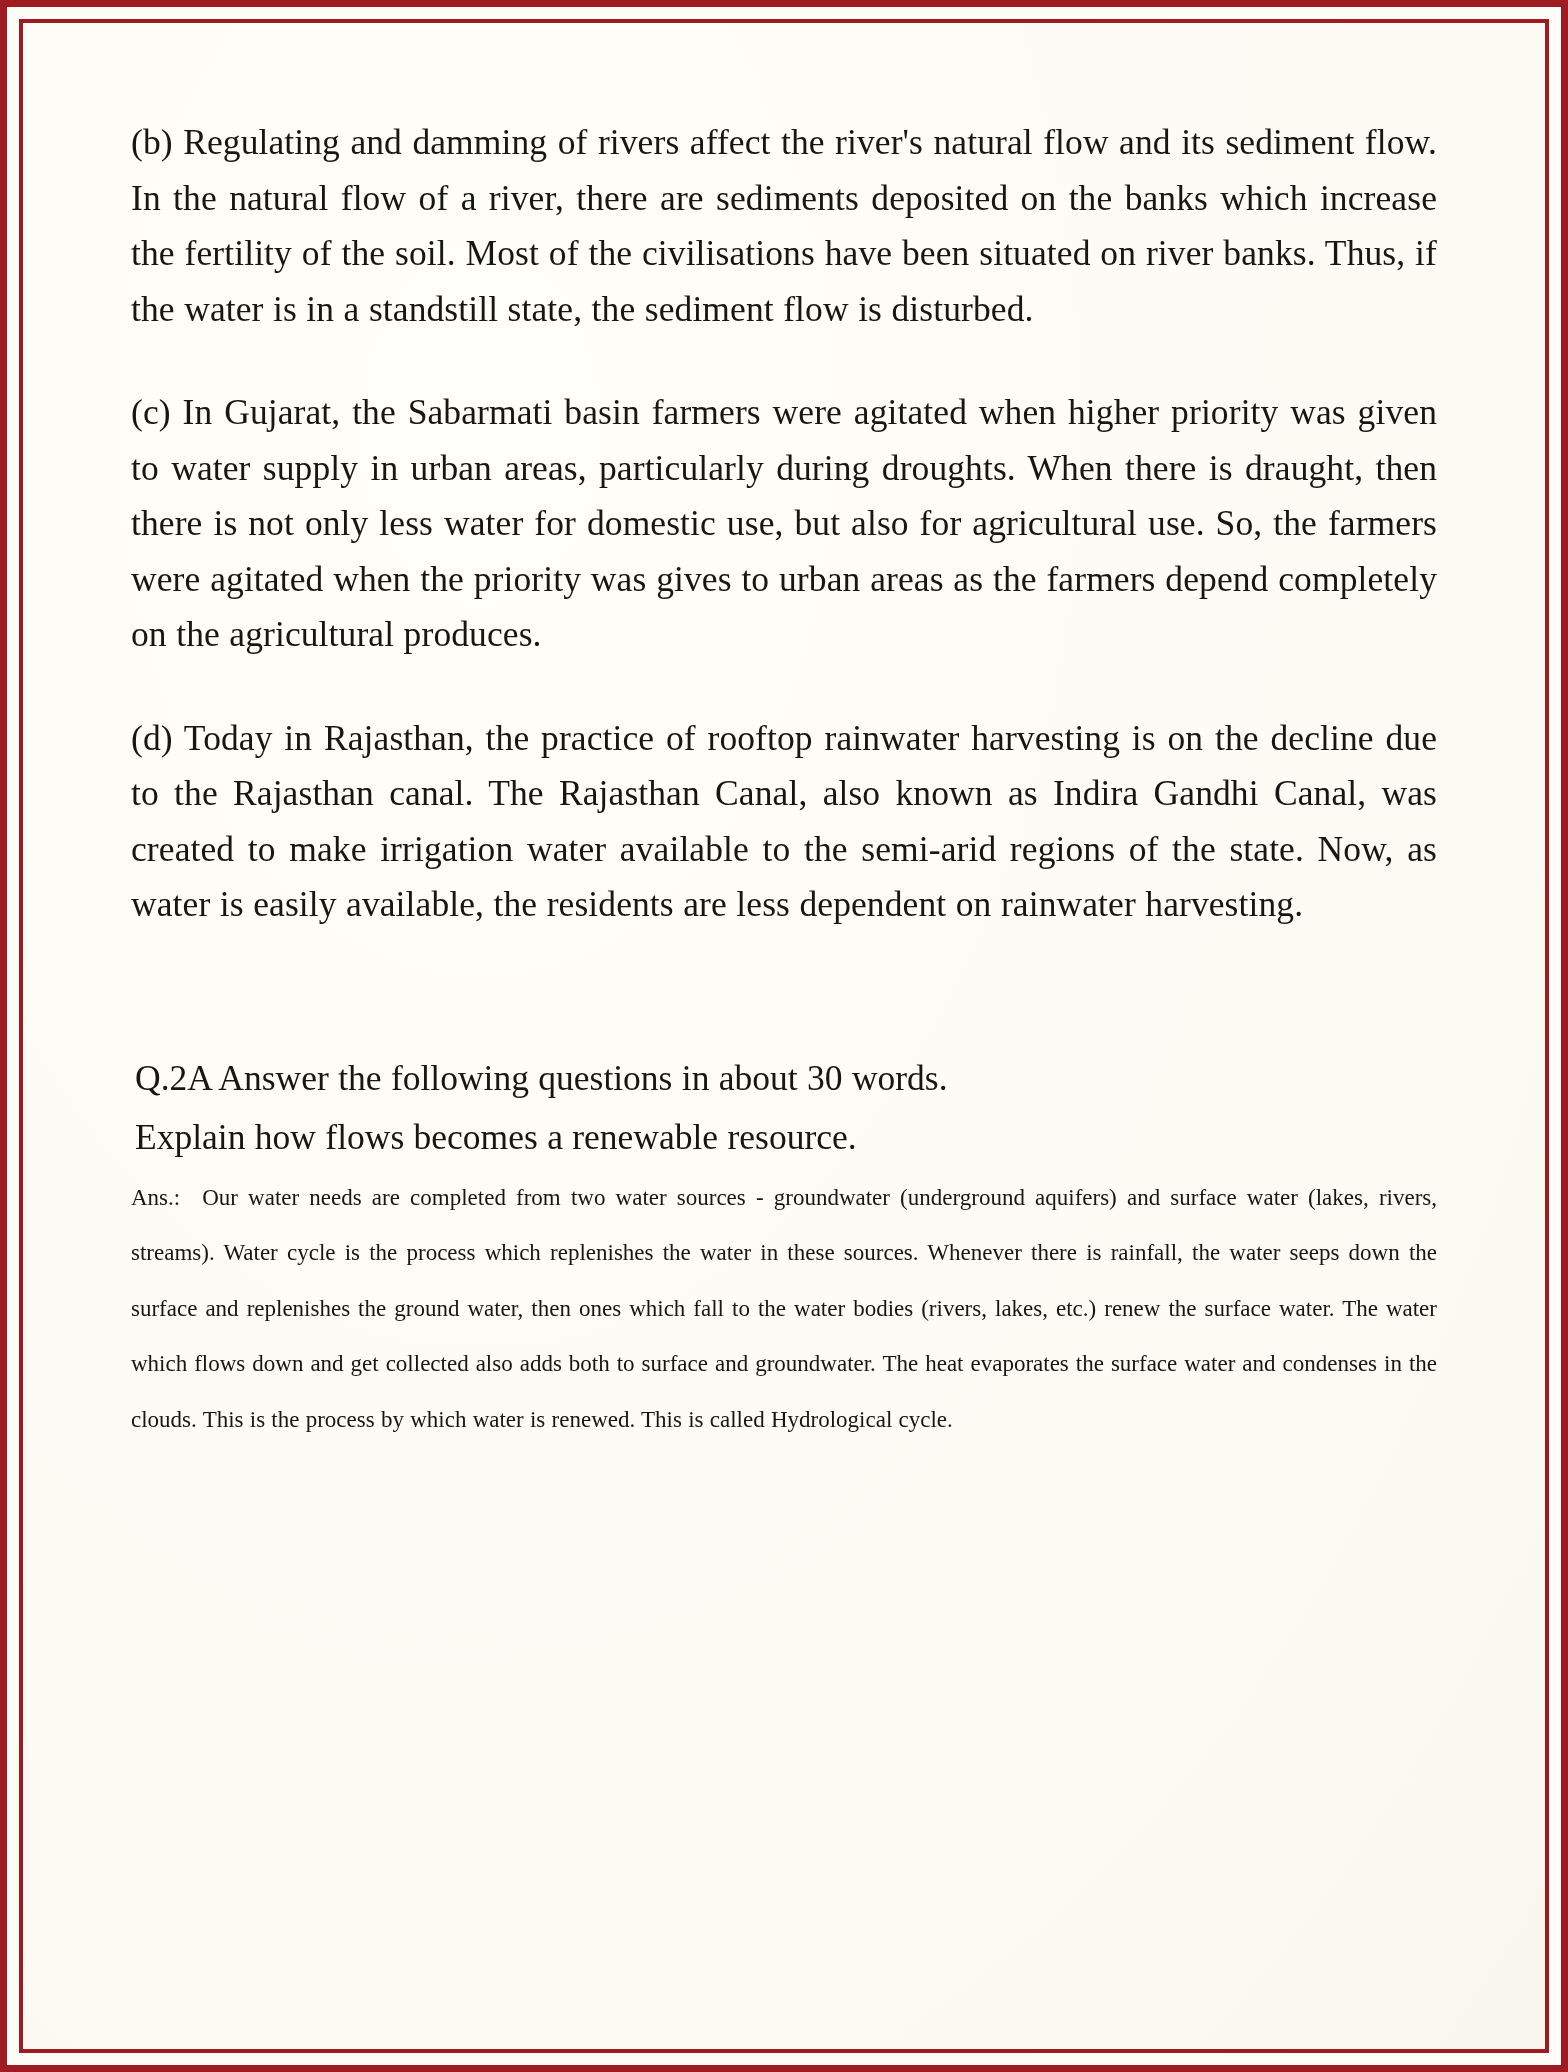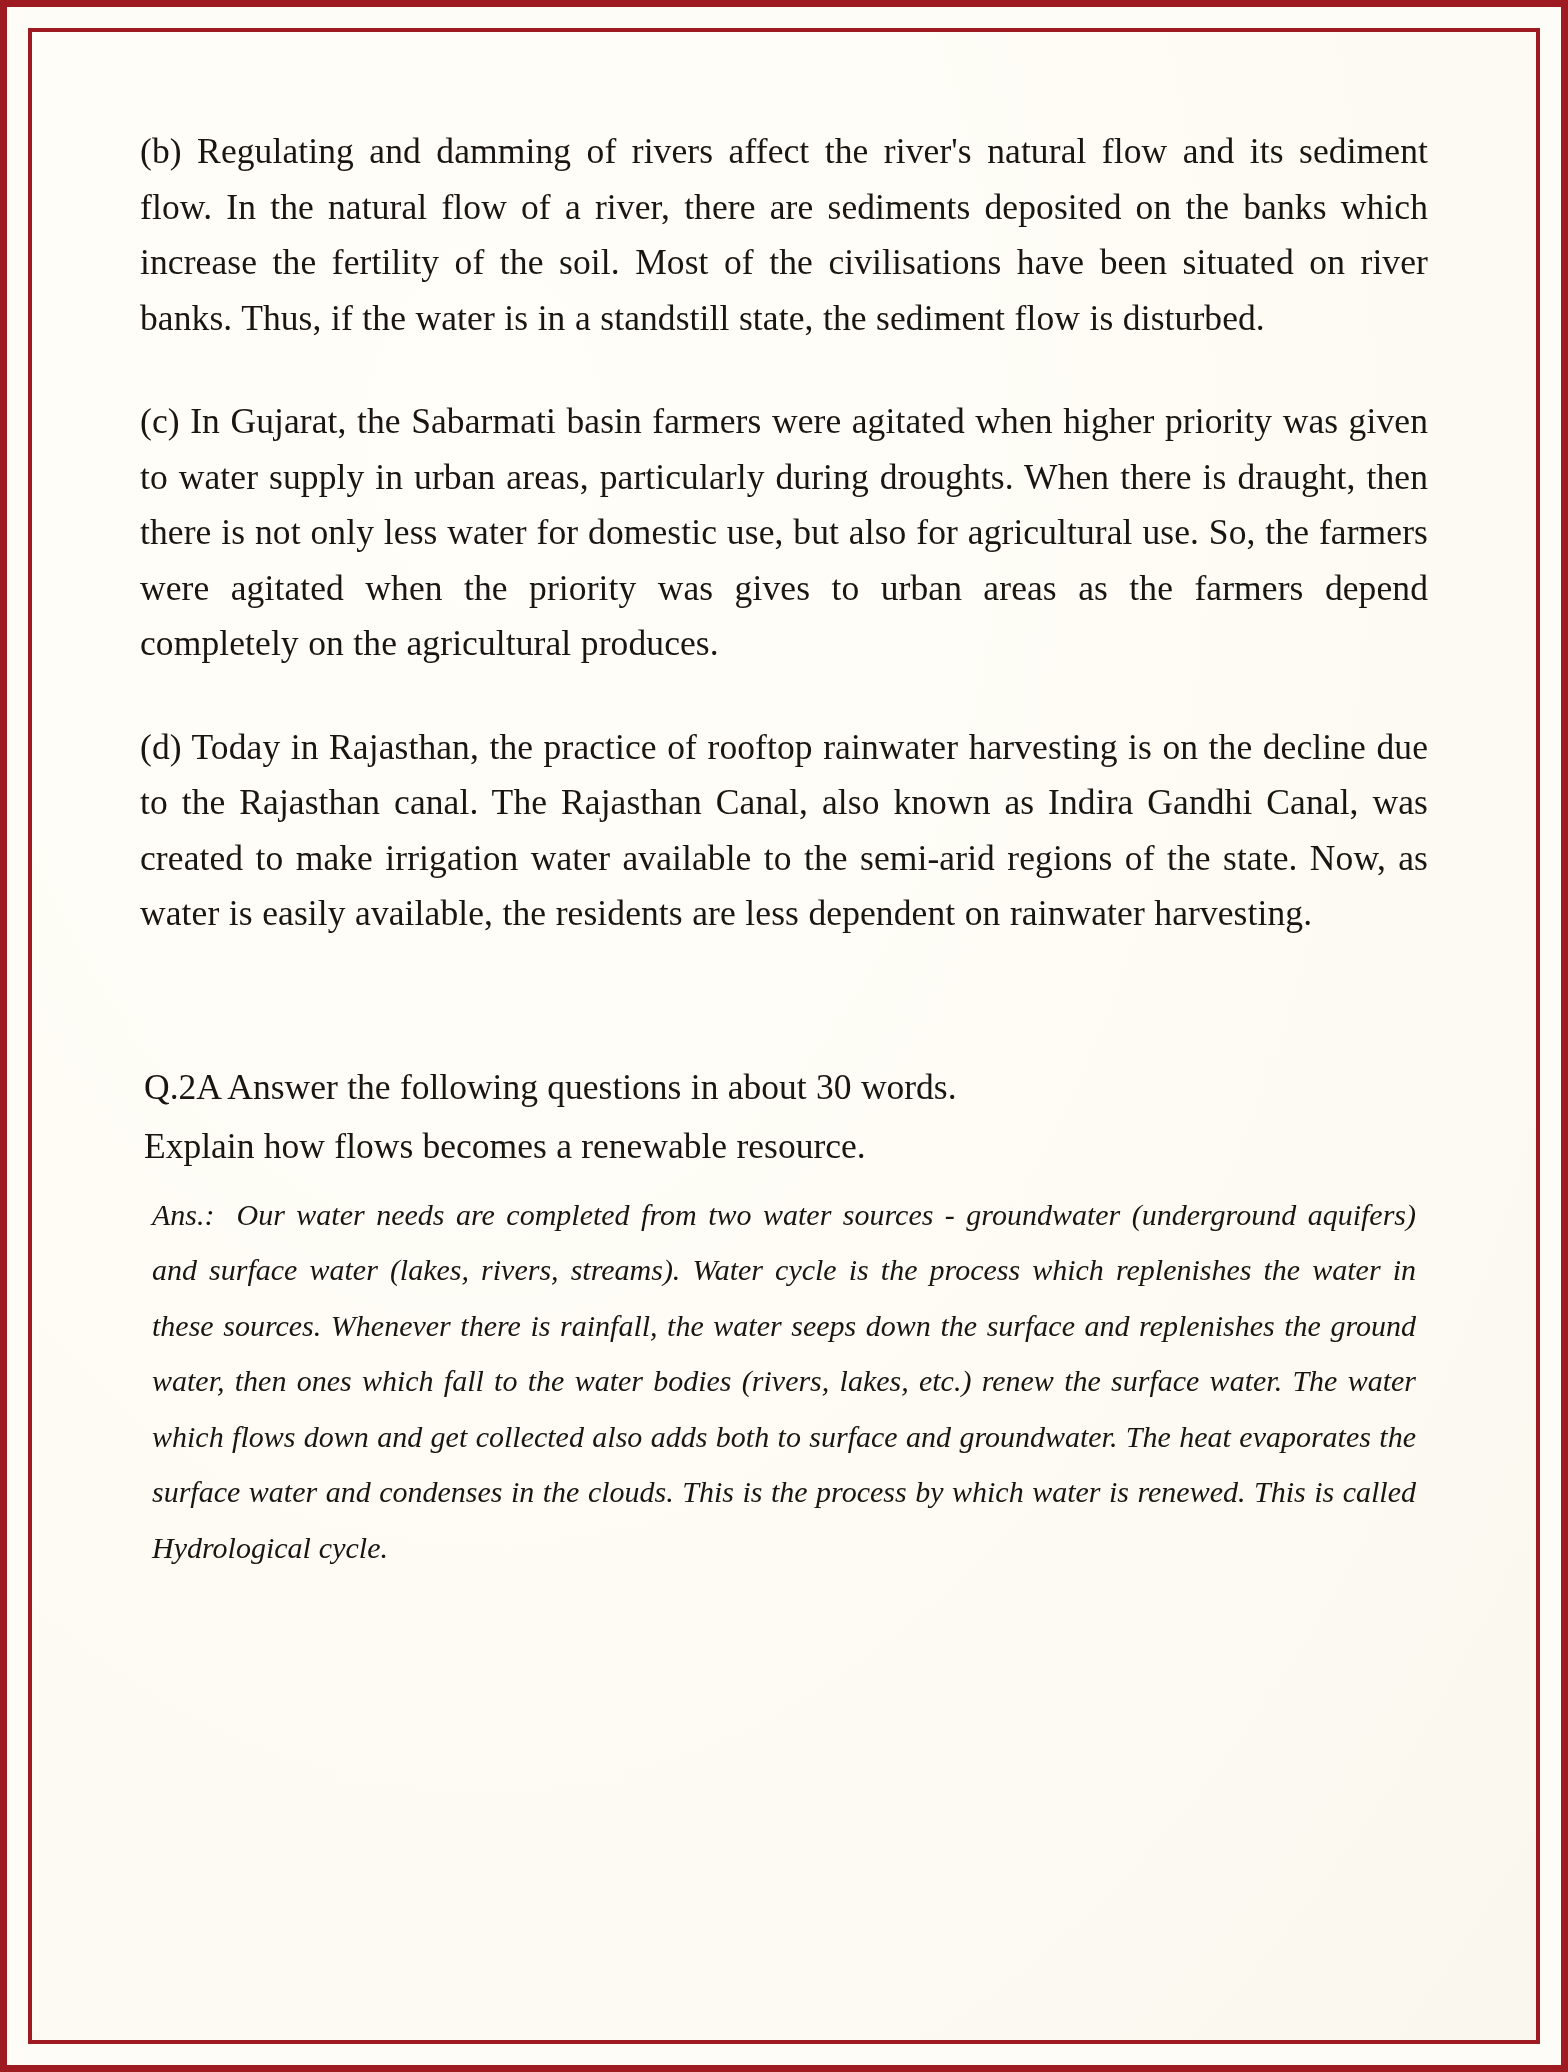--- a/index.html
+++ b/index.html
@@ -15,21 +15,21 @@
   }
 
   
   .page {
     position: relative;
     width: 1568px;
     height: 2072px;
     box-sizing: border-box;
     background: #fdfcf7;
     border: 7px solid #9e1b22;
-    padding: 21px;
+    padding: 12px;
   }
   .page-inner {
     position: relative;
     width: 100%;
     height: 100%;
     box-sizing: border-box;
     border: 4px solid #9e1b22;
     background:
       radial-gradient(ellipse at 30% 20%, #fffef9 0%, #fdfbf4 55%, #faf7ee 100%);
   }
@@ -63,25 +63,24 @@
     color: #181512;
     font-size: 35.5px;
     line-height: 55.5px;
     margin: 4px;
     word-spacing: 0.5px;
   }
   .ansline {
     text-align: justify;
     text-justify: inter-word;
     color: #181512;
-    font-size: 30px;
+    font-size: 23px;
     line-height: 55.5px;
-    margin: 12px;
+    margin: 0;
     word-spacing: 0.5px;
-    font-style: italic;
   }
   .ans-label-space {
     
     display: inline-block;
     width: 22px;
   }
 </style>
 </head>
 <body>
 

